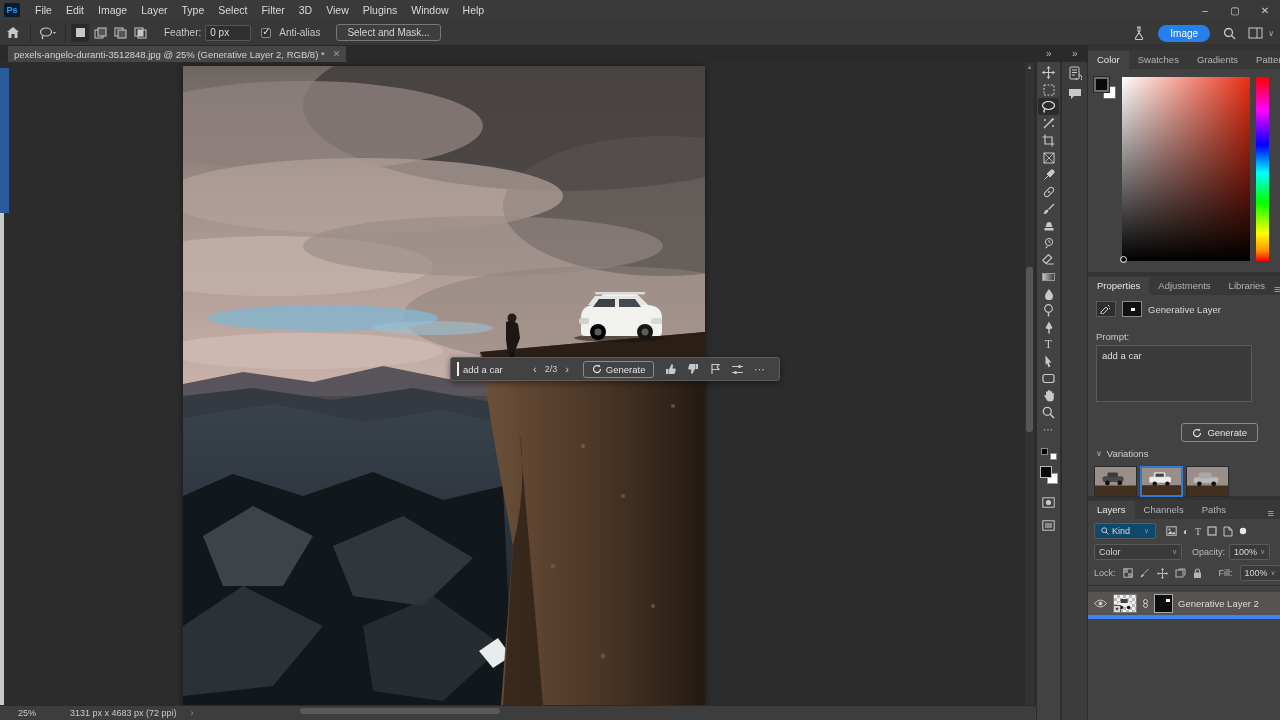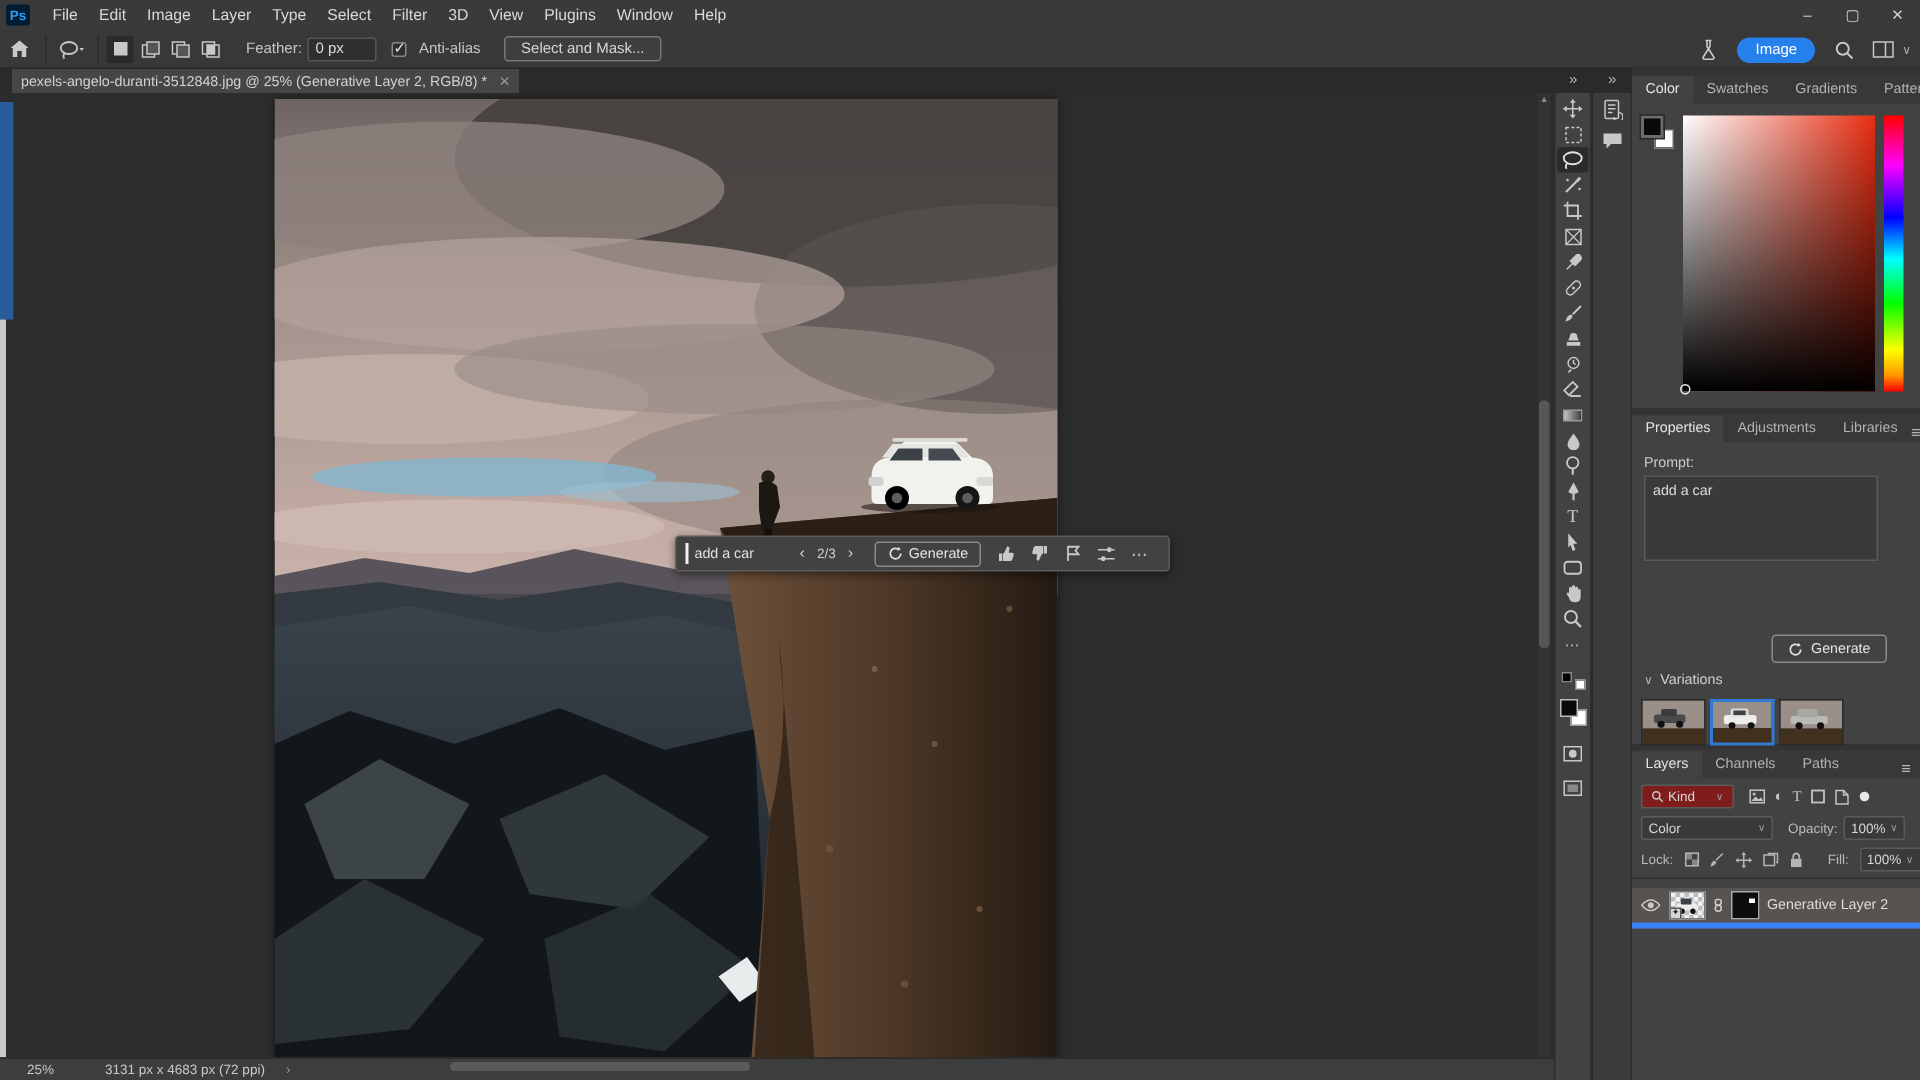--- a/index.html
+++ b/index.html
@@ -95,21 +95,21 @@
   .prompt-box { margin-left:8px; width:156px; height:57px; background:#3a3a3a; border:1px solid #5a5a5a; font-size:9.5px; color:#dedede; padding:4px 5px; }
   .gen-btn { position:absolute; right:22px; top:147px; display:flex; align-items:center; gap:5px; border:1px solid #8a8a8a; border-radius:3px; padding:3px 10px; font-size:9.5px; color:#e3e3e3; }
   .variations-row { position:absolute; left:8px; top:172px; display:flex; align-items:center; gap:5px; font-size:9.5px; color:#cfcfcf; }
   .var-thumbs { position:absolute; left:6px; top:190px; display:flex; gap:3px; }
   .var-thumb { width:43px; height:31px; border:1px solid #2a2a2a; }
   .var-thumb.selected { border:2px solid #2f7bd4; }
 
   
   .layers-panel { top:456px; height:264px; }
   .filter-row { display:flex; align-items:center; padding:4px 6px 2px; gap:4px; }
-  .kind-select { display:flex; align-items:center; width:62px; height:16px; background:#7f1d1d; border:1px solid #5a5a5a; border-radius:2px; font-size:9px; color:#d6d6d6; padding:0 6px; gap:3px; }
+  .kind-select { display:flex; align-items:center; width:62px; height:16px; background:#0c4a6e; border:1px solid #5a5a5a; border-radius:2px; font-size:9px; color:#d6d6d6; padding:0 6px; gap:3px; }
   .filter-icons { display:flex; gap:6px; margin-left:6px; align-items:center; }
   .fi { font-size:10px; color:#c5c5c5; }
   .blend-row { display:flex; align-items:center; padding:3px 6px; gap:4px; }
   .blend-select { display:flex; align-items:center; justify-content:space-between; width:88px; height:16px; background:#3a3a3a; border:1px solid #5a5a5a; border-radius:2px; font-size:9px; color:#d6d6d6; padding:0 4px; }
   .mini-label { font-size:9px; color:#b9b9b9; }
   .mini-value { display:flex; align-items:center; height:16px; background:#3a3a3a; border:1px solid #5a5a5a; border-radius:2px; font-size:9px; color:#d6d6d6; padding:0 4px; gap:3px; }
   .lock-row { display:flex; align-items:center; padding:2px 6px 4px; gap:7px; border-bottom:1px solid #2e2e2e; }
   .layer-row { display:flex; align-items:center; height:27px; border-bottom:4px solid #3b82f6; padding-left:4px; gap:5px; }
   .layer-row.selected { background:#565350; }
   .eye { width:16px; display:flex; justify-content:center; }
@@ -541,20 +541,29 @@
         </div>
       <div class="hue-bar"></div>
     </div>
 
     <div class="panel props-panel">
       <div class="panel-tabs">
         <div class="ptab active">Properties</div>
         <div class="ptab">Adjustments</div>
         <div class="ptab">Libraries</div>
         <div class="ptab-menu">≡</div>
+      </div>
+      <div class="props-header">
+        <div class="props-hicon">
+          <svg class="icon" width="12" height="10" viewBox="0 0 12 10">
+              <path d="M1 8 L6 3 l2 2 -5 5 H1 Z M8 1 l1.5 1.5 M9 4 l1 1" stroke="#d0d0d0" fill="none"></path>
+            </svg>
+        </div>
+        <div class="props-hmask"></div>
+        <span class="props-htitle">Generative Layer</span>
       </div>
       <div class="prompt-label">Prompt:</div>
       <div class="prompt-box">add a car</div>
       <div class="gen-btn">
         <svg class="icon" width="10" height="10" viewBox="0 0 10 10">
             <path d="M8.5 5 a3.5 3.5 0 1 1 -1.2 -2.6" fill="none" stroke="#e0e0e0" stroke-width="1.2"></path>
             <path d="M7 0.5 l1.5 2 -2.5 0.5 Z" fill="#e0e0e0"></path>
           </svg>
         <span>Generate</span>
       </div>

